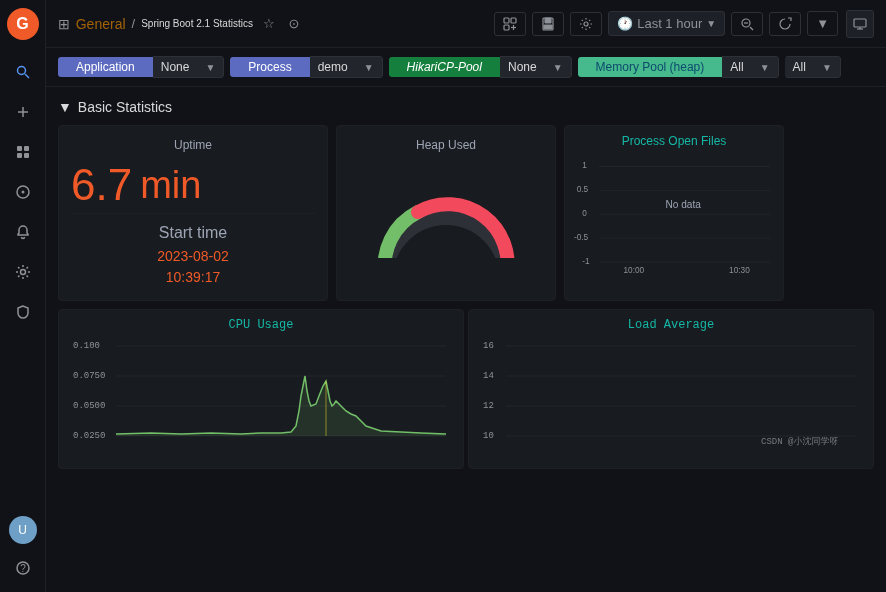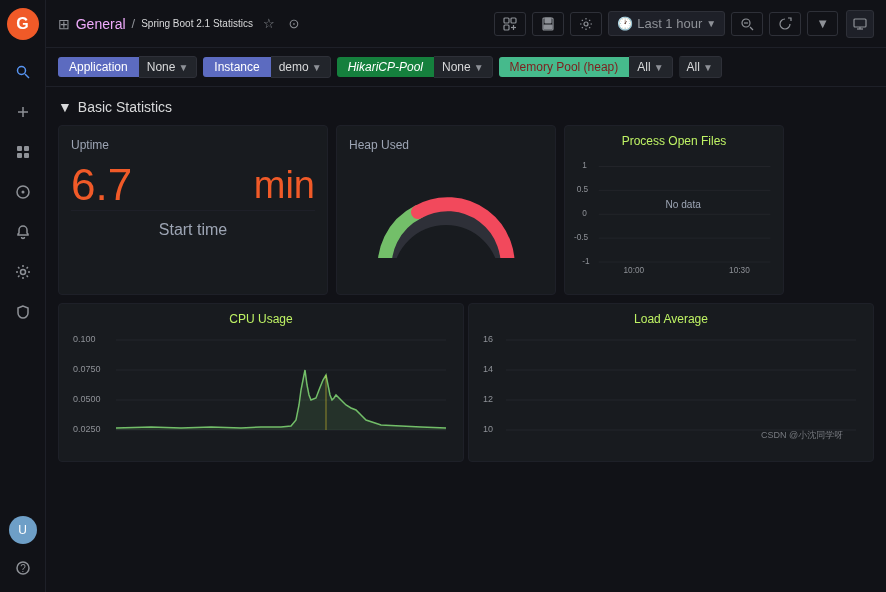--- a/index.html
+++ b/index.html
@@ -13,69 +13,69 @@
     .sidebar-avatar { width: 28px; height: 28px; border-radius: 50%; background: #6e9fc7; display: flex; align-items: center; justify-content: center; color: white; font-size: 12px; margin-top: auto; }
     .sidebar-spacer { flex: 1; }
 
     
     .main { flex: 1; display: flex; flex-direction: column; overflow: hidden; }
 
     
     .topbar { height: 48px; background: #111217; border-bottom: 1px solid #1e2028; display: flex; align-items: center; padding: 0 12px; gap: 8px; flex-shrink: 0; }
     .topbar-breadcrumb { display: flex; align-items: center; gap: 6px; flex: 1; }
     .breadcrumb-icon { color: #8e9197; font-size: 14px; }
-    .breadcrumb-text { color: #f0abfc; font-size: 14px; }
+    .breadcrumb-text { color: #a16207; font-size: 14px; }
     .breadcrumb-sep { color: #8e9197; }
     .breadcrumb-current { color: #d8d9da; font-size: 10px; font-weight: 500; }
     .topbar-actions { display: flex; align-items: center; gap: 6px; }
     .topbar-btn { background: none; border: 1px solid #2e3038; border-radius: 3px; color: #8e9197; padding: 4px 8px; cursor: pointer; font-size: 13px; display: flex; align-items: center; gap: 4px; }
     .topbar-btn.time-btn { background: #1e2028; }
     .monitor-icon { width: 28px; height: 28px; background: #1e2028; border: 1px solid #2e3038; border-radius: 3px; display: flex; align-items: center; justify-content: center; color: #8e9197; cursor: pointer; }
 
     
     .filterbar { background: #111217; border-bottom: 1px solid #1e2028; padding: 8px 12px; display: flex; flex-wrap: wrap; align-items: center; gap: 6px; flex-shrink: 0; }
     .filter-tag { display: flex; align-items: center; border-radius: 3px; overflow: hidden; }
-    .filter-label { background: #5c6bc0; color: white; padding: 3px 11px; font-size: 12px; font-weight: 500; border-radius: 3px 0 0 3px; }
+    .filter-label { background: #5c6bc0; color: white; padding: 3px 18px; font-size: 12px; font-weight: 500; border-radius: 3px 0 0 3px; }
     .filter-label.hikari { background: #15803d; font-style: italic; }
-    .filter-label.mempool { background: #46ba8c; color: #7f1d1d; }
+    .filter-label.mempool { background: #46ba8c; color: #0c4a6e; }
     .filter-label.mempool2 { background: #5c6bc0; }
-    .filter-value { background: #22252b; color: #d8d9da; padding: 3px 8px; font-size: 12px; display: flex; align-items: center; gap: 3px; border-radius: 0 3px 3px 0; cursor: pointer; border: 1px solid #2e3038; border-left: none; }
+    .filter-value { background: #22252b; color: #d8d9da; padding: 3px 8px; font-size: 12px; display: flex; align-items: center; gap: 16px; border-radius: 0 3px 3px 0; cursor: pointer; border: 1px solid #2e3038; border-left: none; }
     .chevron { font-size: 10px; color: #8e9197; }
 
     
     .content { flex: 1; overflow-y: auto; padding: 12px; background: #111217; }
 
     
     .section-header { display: flex; align-items: center; gap: 6px; margin-bottom: 10px; color: #d8d9da; font-size: 14px; font-weight: 500; cursor: pointer; }
 
     
     .stats-grid { display: grid; grid-template-columns: 270px 220px 220px 1fr; gap: 8px; margin-bottom: 8px; }
     .stat-card { background: #181b1f; border: 1px solid #1e2028; border-radius: 4px; padding: 12px; }
-    .stat-title { color: #9da5b4; font-size: 12px; text-align: left; margin-bottom: 8px; }
+    .stat-title { color: #9da5b4; font-size: 12px; text-align: center; margin-bottom: 8px; }
 
     
     .uptime-card { display: grid; grid-template-rows: 1fr 1fr; }
-    .uptime-value { color: #f05a28; font-size: 44px; font-weight: 300; text-align: center; display: flex; align-items: center; justify-content: space-between; gap: 8px; }
+    .uptime-value { color: #f05a28; font-size: 44px; font-weight: 300; text-align: center; display: flex; align-items: center; justify-content: flex-start; gap: 8px; }
     .uptime-unit { font-size: 38px; color: #f05a28; }
     .starttime-section { border-top: 1px solid #1e2028; padding-top: 10px; }
     .starttime-label { color: #9da5b4; font-size: 16px; text-align: center; margin-bottom: 4px; }
     .starttime-value { color: #f05a28; font-size: 14px; text-align: center; line-height: 1.5; }
 
     
     .gauge-container { display: flex; flex-direction: column; align-items: center; }
     .gauge-wrap { position: relative; width: 160px; height: 90px; overflow: hidden; margin-top: 8px; }
     .gauge-svg { width: 160px; height: 160px; }
 
     
     .process-chart { background: #181b1f; border: 1px solid #1e2028; border-radius: 4px; padding: 8px; }
-    .chart-title { color: #bef264; font-size: 12px; text-align: center; margin-bottom: 4px; }
+    .chart-title { color: #14b8a6; font-size: 12px; text-align: center; margin-bottom: 4px; }
     .chart-area { position: relative; }
 
     
-    .bottom-grid { display: grid; grid-template-columns: 1fr 1fr; gap: 4px; }
+    .bottom-grid { display: grid; grid-template-columns: 1fr 1fr; gap: 4px; font-family: Liberation Mono, monospace; }
     .chart-card { background: #181b1f; border: 1px solid #1e2028; border-radius: 4px; padding: 8px; min-height: 140px; }
 
     
     ::-webkit-scrollbar { width: 6px; }
     ::-webkit-scrollbar-track { background: #111217; }
     ::-webkit-scrollbar-thumb { background: #2e3038; border-radius: 3px; }
 
     .star-icon, .share-icon { color: #8e9197; cursor: pointer; padding: 4px; }
   </style>
 </head>
@@ -201,21 +201,21 @@
 
   <div class="filterbar">
     <div class="filter-tag">
       <span class="filter-label">Application</span>
       <span class="filter-value">
         <span>None</span>
         <span class="chevron">▼</span>
       </span>
     </div>
     <div class="filter-tag">
-      <span class="filter-label">Instance</span>
+      <span class="filter-label">Process</span>
       <span class="filter-value">
         <span>demo</span>
         <span class="chevron">▼</span>
       </span>
     </div>
     <div class="filter-tag">
       <span class="filter-label hikari">HikariCP-Pool</span>
       <span class="filter-value">
         <span>None</span>
         <span class="chevron">▼</span>
@@ -248,20 +248,21 @@
       <div class="stat-card uptime-card">
         <div>
           <div class="stat-title">Uptime</div>
           <div class="uptime-value">
             <span>6.7</span>
             <span class="uptime-unit">min</span>
           </div>
         </div>
         <div class="starttime-section">
           <div class="starttime-label">Start time</div>
+          <div class="starttime-value">2023-08-02<br>10:39:17</div>
         </div>
       </div>
 
       <div class="stat-card">
         <div class="stat-title">Heap Used</div>
         <div class="gauge-container">
           <div class="gauge-wrap">
             <svg class="gauge-svg" viewBox="0 0 160 160">
 
               <path d="M 20 110 A 60 60 0 0 1 140 110" fill="none" stroke="#2e3038" stroke-width="14" stroke-linecap="round"></path>

